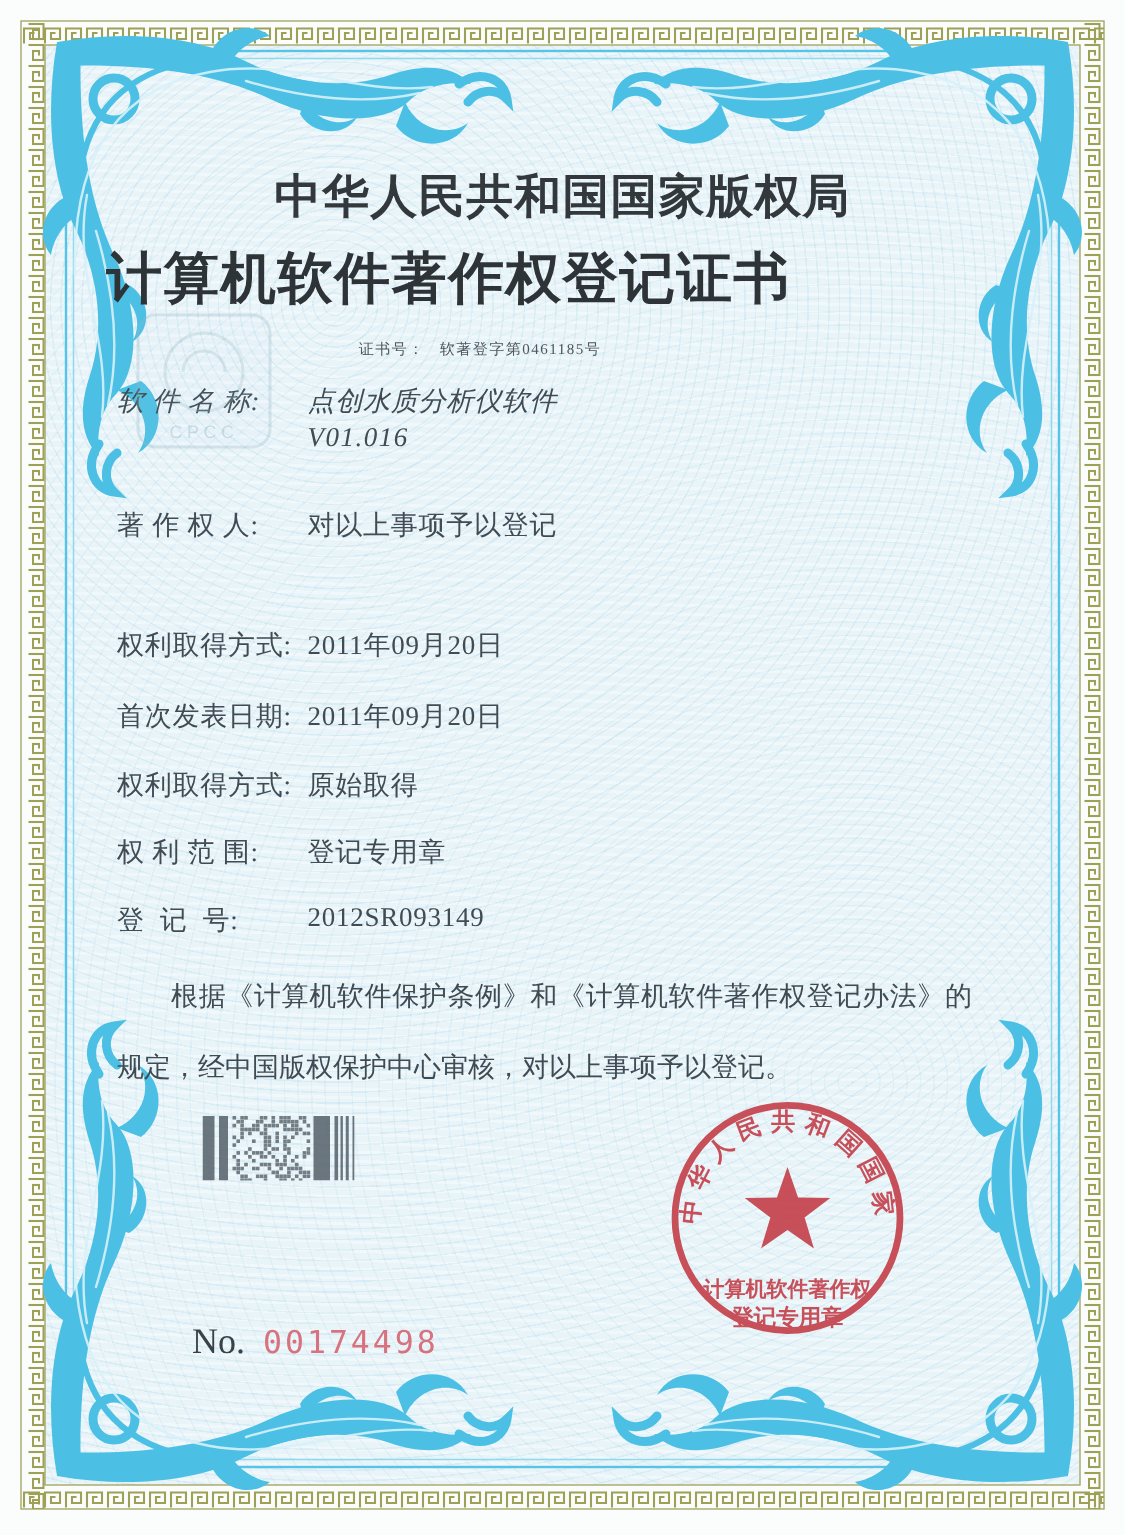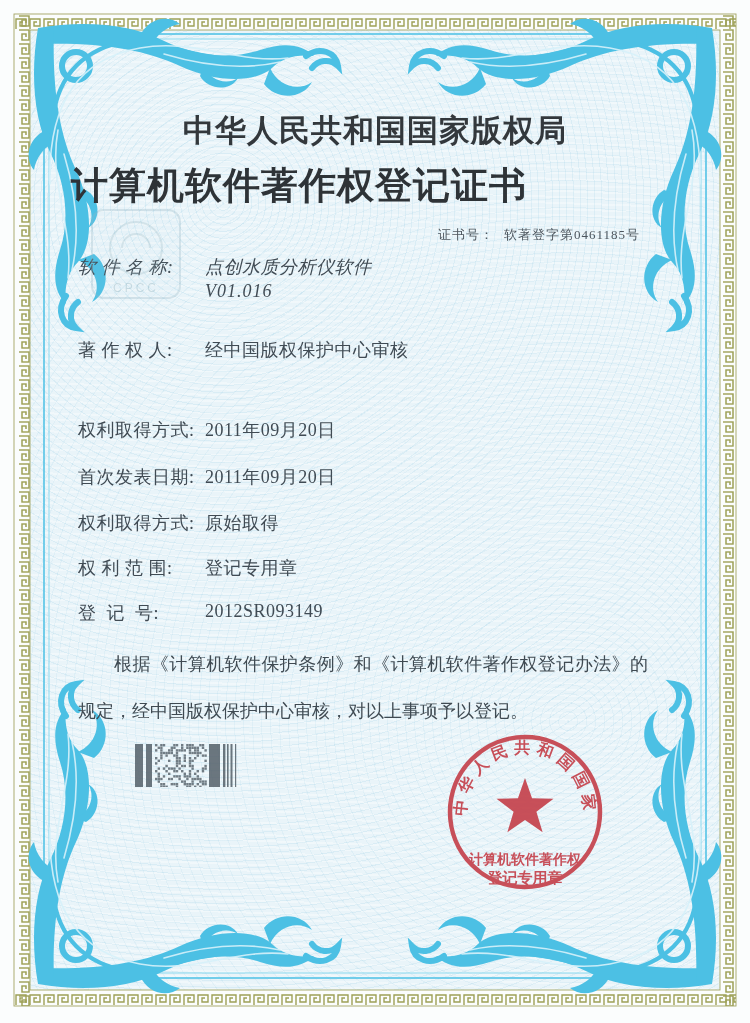--- a/index.html
+++ b/index.html
@@ -38,22 +38,22 @@
 
   .title1{
     position:absolute;left:0;top:110px;width:750px;text-align:center;
     font-size:31px;font-weight:700;color:var(--ink);letter-spacing:1px;margin:0;
   }
   .title2{
     position:absolute;left:0;top:161px;width:598px;text-align:center;
     font-size:37px;font-weight:700;color:#2e3337;letter-spacing:1px;margin:0;
   }
   .certno{
-    position:absolute;top:226px;left:0;width:640px;text-align:right;
-    font-size:13px;color:#4d565e;letter-spacing:1px;
+    position:absolute;top:226px;left:0;width:640px;text-align:center;
+    font-size:10px;color:#4d565e;letter-spacing:1px;
     font-family:"Liberation Serif","DejaVu Serif",serif;
   }
   .certno .cn-label{margin-right:10px;}
 
   .field-row{position:absolute;left:78px;font-size:18px;color:var(--label-ink);}
   .field-row .f-label{white-space:pre;display:inline-block;width:122px;letter-spacing:.5px;}
   .field-row .f-value{position:absolute;left:127px;top:0;white-space:pre;letter-spacing:.5px;}
   .field-row .f-value2{position:absolute;left:127px;top:26px;letter-spacing:1px;}
 
   .row-0{top:255px;font-style:italic;} .row-1{top:338px;} .row-2{top:418px;}
@@ -159,21 +159,21 @@
     <span class="cn-label">证书号：</span><span>软著登字第0461185号</span>
   </div>
 
   <div class="field-row row-0">
     <span class="f-label">软 件 名 称:</span>
     <span class="f-value">点创水质分析仪软件</span>
     <span class="f-value2">V01.016</span>
   </div>
   <div class="field-row row-1">
     <span class="f-label">著 作 权 人:</span>
-    <span class="f-value">经中国版权保护中心审核</span>
+    <span class="f-value">对以上事项予以登记</span>
   </div>
   <div class="field-row row-2">
     <span class="f-label">权利取得方式:</span>
     <span class="f-value">2011年09月20日</span>
   </div>
   <div class="field-row row-3">
     <span class="f-label">首次发表日期:</span>
     <span class="f-value">2011年09月20日</span>
   </div>
   <div class="field-row row-4">
@@ -356,14 +356,17 @@
     <circle class="seal-ring" cx="85" cy="81" r="75"></circle>
     <polygon class="seal-star" transform="translate(85,77)" points="0,-30 7.05,-9.71 28.53,-9.27 11.41,3.71 17.63,24.27 0,12 -17.63,24.27 -11.41,3.71 -28.53,-9.27 -7.05,-9.71"></polygon>
     <text class="seal-arc-text">
       <textPath href="#sealArcPath" startOffset="6">中华人民共和国国家版权局</textPath>
     </text>
     <text class="seal-line" x="85" y="133">计算机软件著作权</text>
     <text class="seal-line seal-line2" x="85" y="152">登记专用章</text>
   </svg>
 
 
+  <div class="serial">
+    <span>No.</span><span class="serial-number">00174498</span>
+  </div>
 
 </div>
 
 </body></html>

